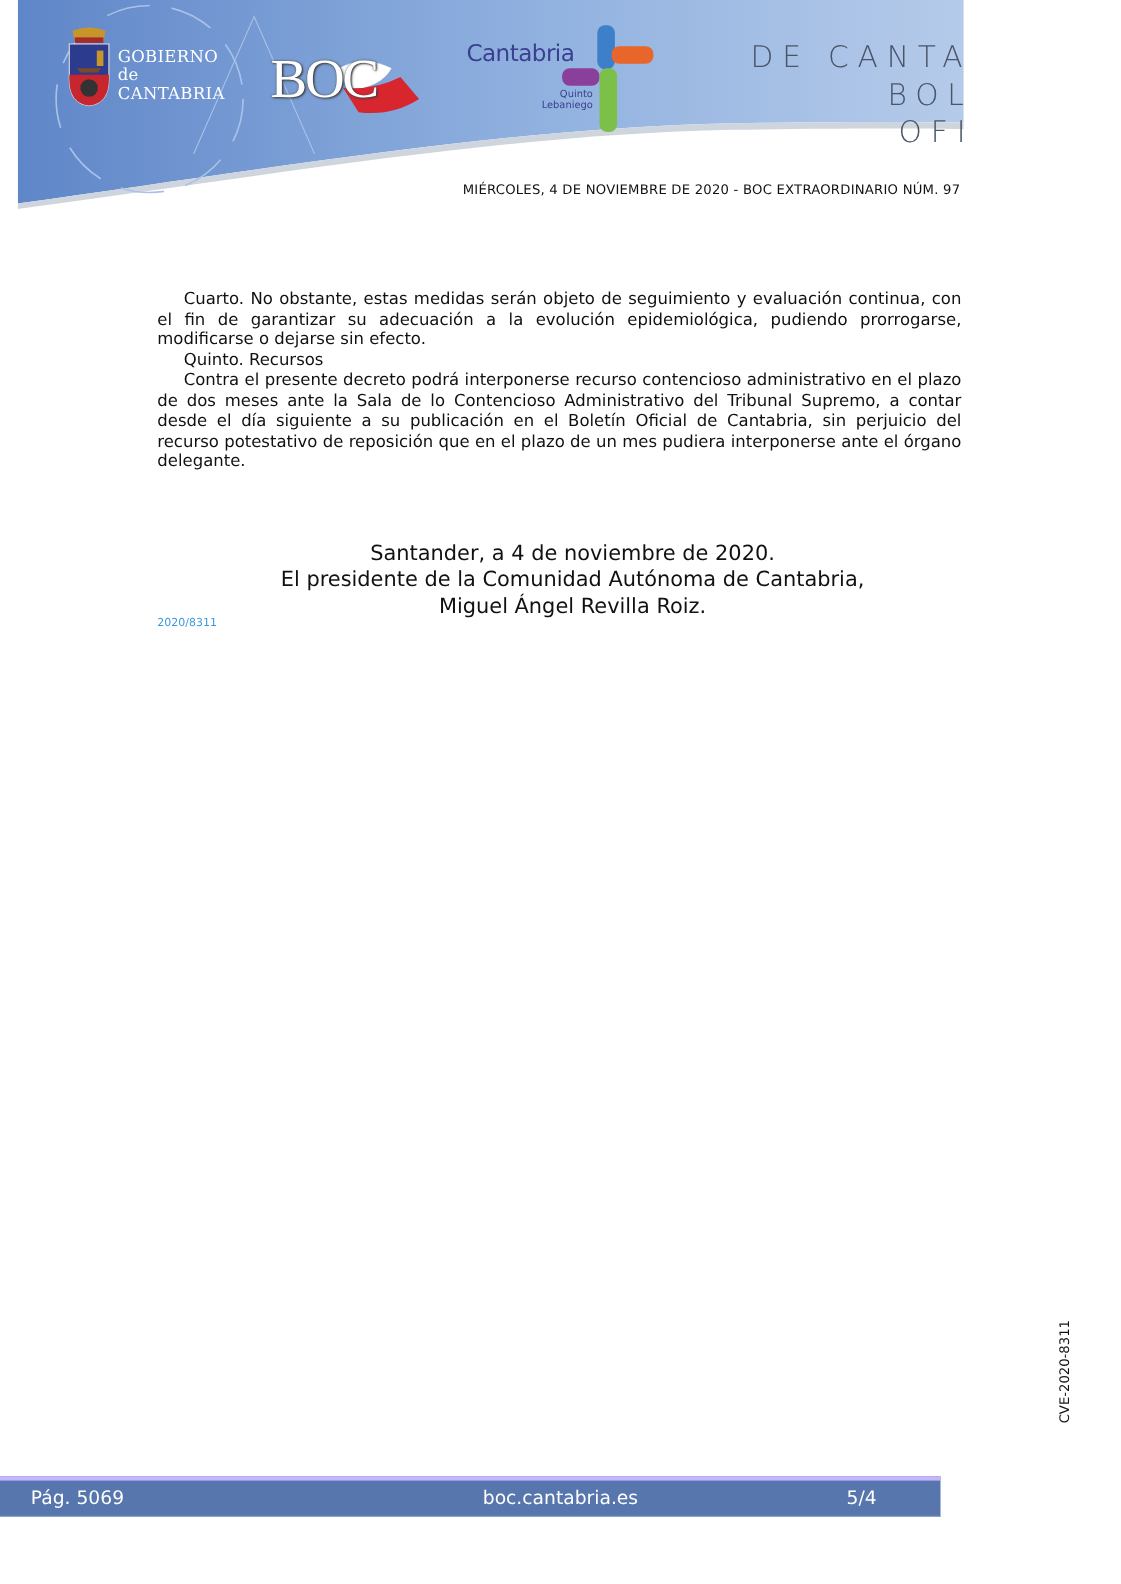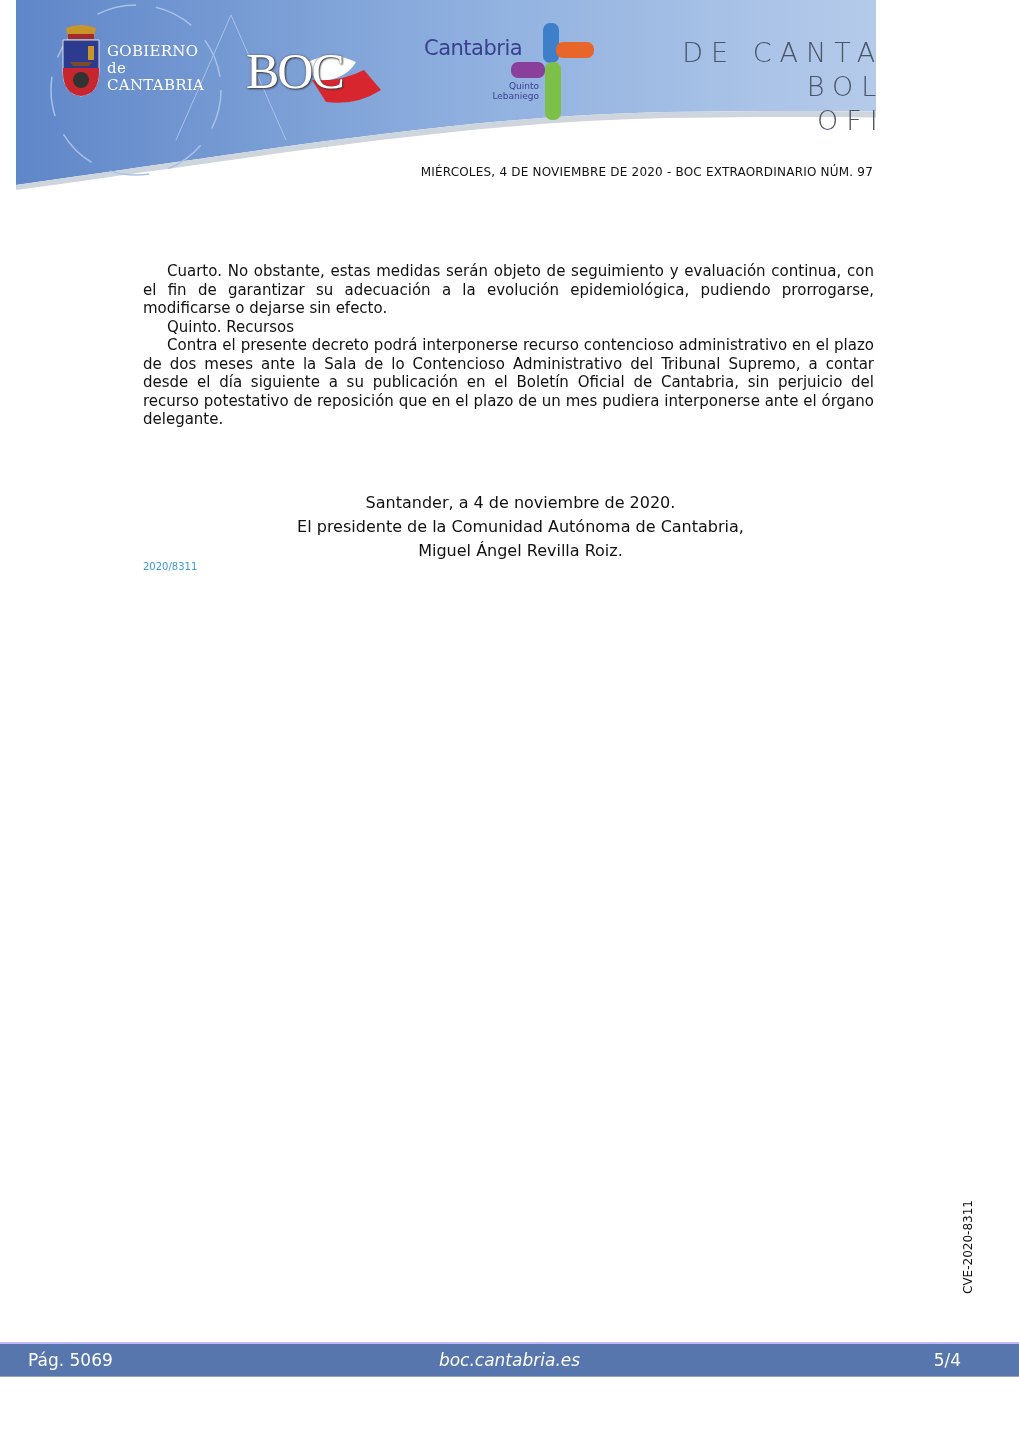--- a/index.html
+++ b/index.html
@@ -33,31 +33,31 @@
   .dateline { position: absolute; top: 165px; right: 146px; font-size: 12px; color: #111;
               letter-spacing: 0.2px; }
 
   
   .content { position: absolute; left: 143px; top: 262px; width: 731px;
              font-size: 15px; line-height: 18.5px; color: #111; }
   .content p { margin: 0; text-align: justify; text-indent: 24px; }
   .content p.gap { }
 
   .sign { position: absolute; left: 143px; top: 491px; width: 755px; text-align: center;
-          font-size: 16px; line-height: 24px; }
+          font-size: 19px; line-height: 24px; }
   .ref { position: absolute; left: 143px; top: 561px; font-size: 10px; color: #3a9ad9; }
 
   .cve { position: absolute; left: 918px; top: 1240px; transform: rotate(-90deg);
          transform-origin: center; font-size: 12px; color: #111; width: 100px; text-align: center; }
 
-  .footer { position: absolute; left: 0; top: 1342px; width: 1019px; height: 32px;
-            background: #5676ad; color: #fff; font-size: 17px; border-top: 2px solid #c4b5fd; border-bottom: 1px solid #8fa5cc;}
+  .footer { position: absolute; left: 0; top: 1342px; width: 855px; height: 32px;
+            background: #5676ad; color: #fff; font-size: 17px; border-top: 4px solid #c4b5fd; border-bottom: 1px solid #8fa5cc;}
   .footer span { position: absolute; top: 6px; }
   .f-left { left: 28px; }
-  .f-center { left: 0; width: 1019px; text-align: center; font-style: italic; }
+  .f-center { left: 0; width: 1019px; text-align: center; }
   .f-right { right: 58px; }
 </style>
 </head>
 <body>
 
 <div class="banner">
   <svg class="bg" width="1019" height="195" viewBox="0 0 1019 195">
     <defs>
       <linearGradient id="bg" x1="0" y1="0" x2="1" y2="0">
         <stop offset="0" stop-color="#5f86c8"></stop>

